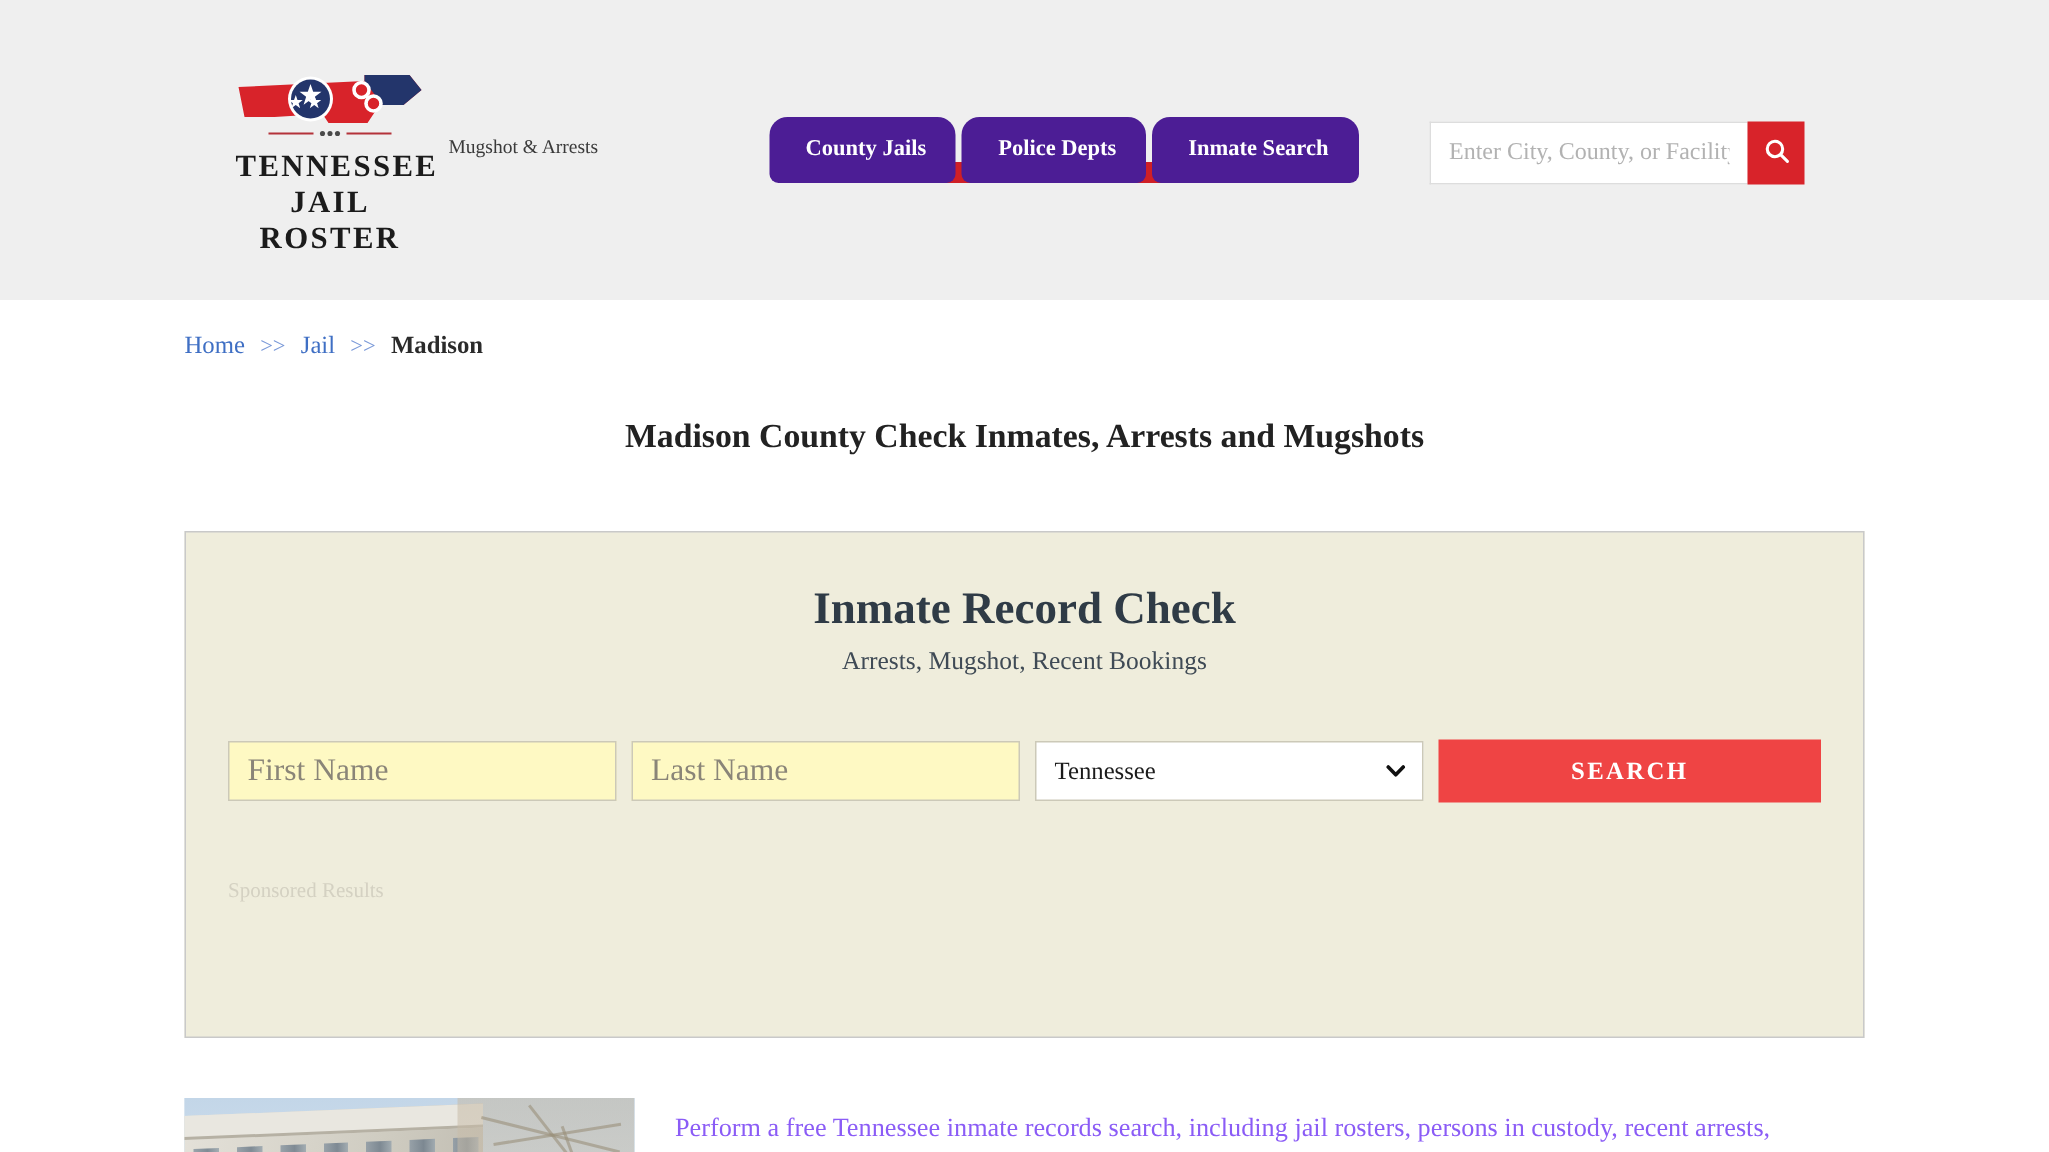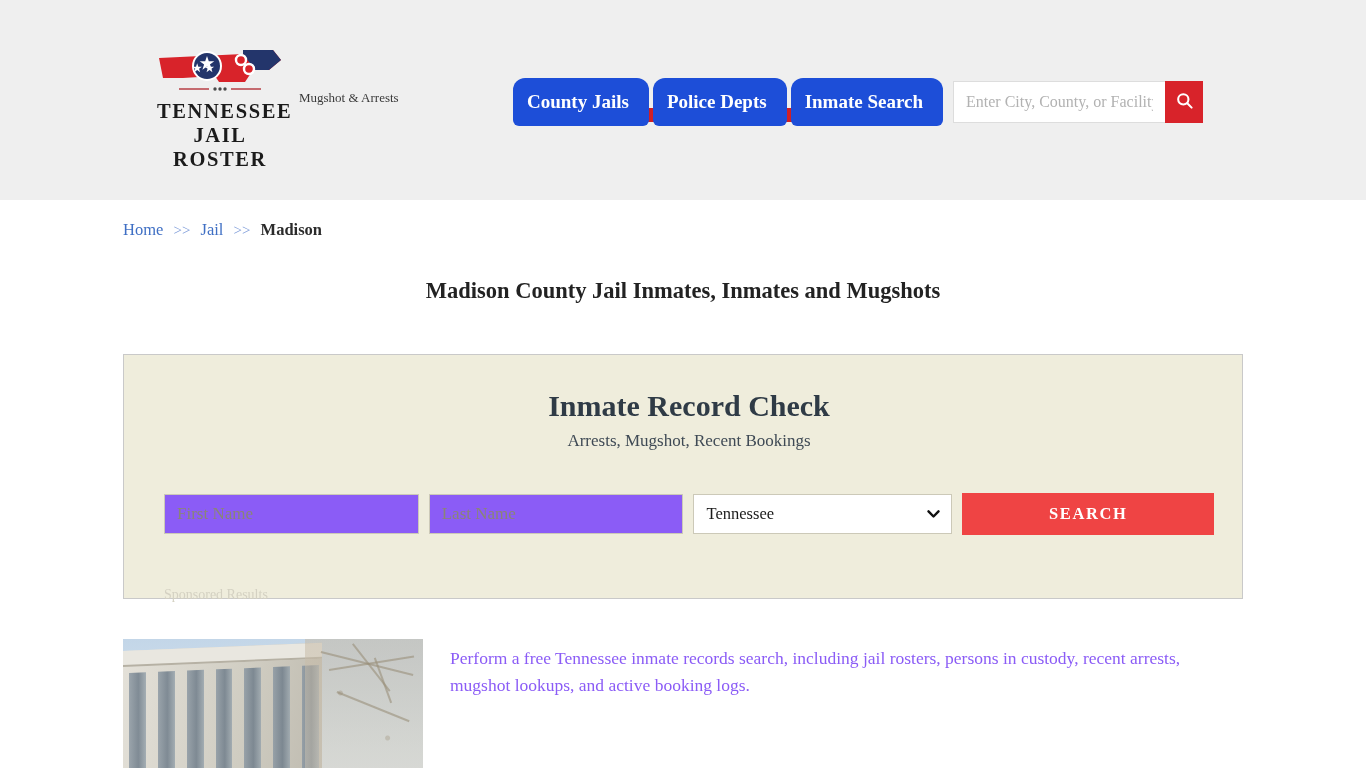--- a/index.html
+++ b/index.html
@@ -74,27 +74,27 @@
     bottom: 0;
     height: 14px;
     background: #cf1f26;
     border-bottom-left-radius: 10px;
     border-bottom-right-radius: 10px;
     z-index: 0;
   }
   .pill {
     position: relative;
     z-index: 1;
-    background: #1d4ed8;
+    background: #4c1d95;
     color: #ffffff;
     font-family: "Liberation Serif", serif;
     font-weight: bold;
-    font-size: 19px;
+    font-size: 15px;
     line-height: 1;
-    padding: 14px 20px 15px 14px;
+    padding: 14px 20px 15px 24px;
     border-top-left-radius: 12px;
     border-top-right-radius: 12px;
     border-bottom-left-radius: 6px;
     border-bottom-right-radius: 6px;
     margin-right: 4px;
     cursor: pointer;
     white-space: nowrap;
   }
   .pill:last-child { margin-right: 0; }
 
@@ -152,22 +152,22 @@
     font-weight: bold;
     font-size: 22.5px;
     color: #222222;
   }
 
   
   .record-panel {
     margin-top: 50px;
     background: #efeddc;
     border: 1px solid #c9c9c9;
-    padding: 34px 28px 0 40px;
-    height: 245px;
+    padding: 34px 28px 0 28px;
+    height: 338px;
   }
   .panel-title {
     text-align: center;
     font-family: "Liberation Serif", serif;
     font-size: 30px;
     color: #2f3b46;
     line-height: 1.15;
     margin: 0;
   }
   .panel-sub {
@@ -178,24 +178,24 @@
     margin: 7px 0 0 0;
   }
 
   .record-form {
     display: flex;
     align-items: center;
     margin-top: 42px;
   }
   .field {
     height: 40px;
-    background: #8b5cf6;
+    background: #fef9c3;
     border: 1px solid #ccc9b8;
     font-family: "Liberation Serif", serif;
-    font-size: 17px;
+    font-size: 21px;
     color: #2b2b2b;
     padding: 0 12px;
     outline: none;
   }
   .field::placeholder { color: #8a8578; }
   #first-name { width: 259px; }
   #last-name { width: 259px; margin-left: 10px; }
   .select-wrap { position: relative; margin-left: 10px; }
   #state-select {
     width: 259px;
@@ -379,21 +379,21 @@
 <main class="content-wrap">
 
   <div class="breadcrumb">
     <a>Home</a>
     <span class="sep">&gt;&gt;</span>
     <a>Jail</a>
     <span class="sep">&gt;&gt;</span>
     <span class="current">Madison</span>
   </div>
 
-  <h1 class="page-title">Madison County Jail Inmates, Inmates and Mugshots</h1>
+  <h1 class="page-title">Madison County Check Inmates, Arrests and Mugshots</h1>
 
   <section class="record-panel">
     <h2 class="panel-title">Inmate Record Check</h2>
     <p class="panel-sub">Arrests, Mugshot, Recent Bookings</p>
 
     <form class="record-form">
       <input id="first-name" class="field" type="text" placeholder="First Name" style="">
       <input id="last-name" class="field" type="text" placeholder="Last Name" style="">
       <span class="select-wrap">
         <select id="state-select">

